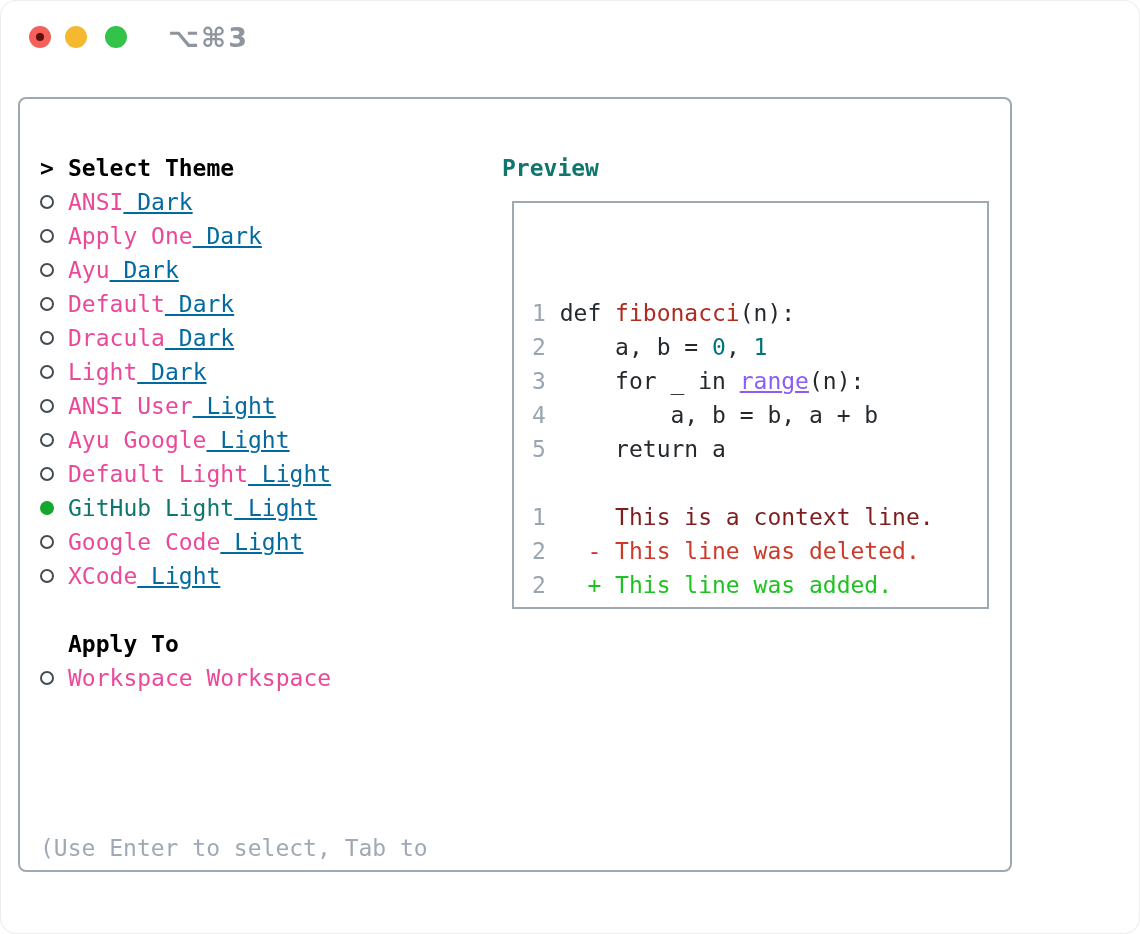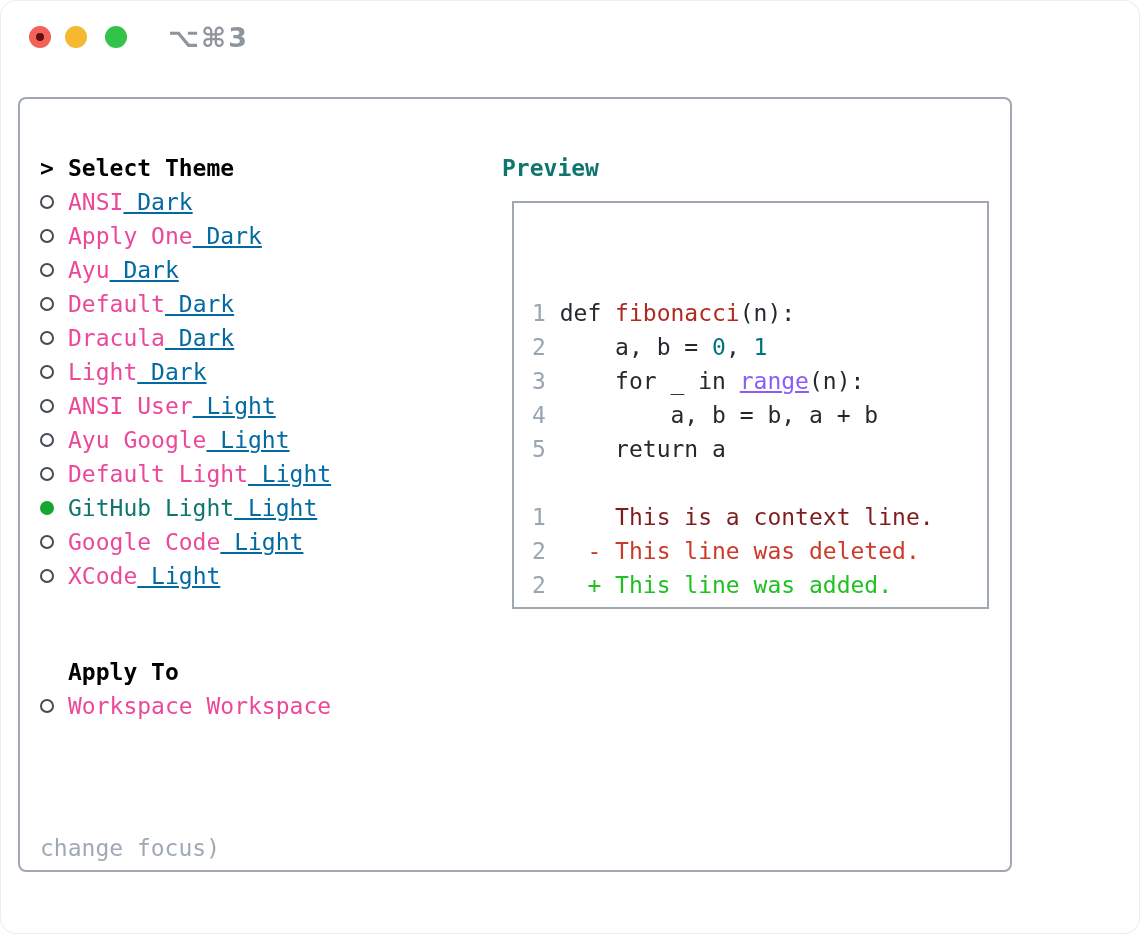--- a/index.html
+++ b/index.html
@@ -75,26 +75,27 @@
         <div class="row"><span class="gutter"><span class="circle"></span></span><span class="nm">Dracula</span><span class="tg"> Dark</span></div>
         <div class="row"><span class="gutter"><span class="circle"></span></span><span class="nm">Light</span><span class="tg"> Dark</span></div>
         <div class="row"><span class="gutter"><span class="circle"></span></span><span class="nm">ANSI User</span><span class="tg"> Light</span></div>
         <div class="row"><span class="gutter"><span class="circle"></span></span><span class="nm">Ayu Google</span><span class="tg"> Light</span></div>
         <div class="row"><span class="gutter"><span class="circle"></span></span><span class="nm">Default Light</span><span class="tg"> Light</span></div>
         <div class="row selected"><span class="gutter"><span class="circle filled"></span></span><span class="nm">GitHub Light</span><span class="tg"> Light</span></div>
         <div class="row"><span class="gutter"><span class="circle"></span></span><span class="nm">Google Code</span><span class="tg"> Light</span></div>
         <div class="row"><span class="gutter"><span class="circle"></span></span><span class="nm">XCode</span><span class="tg"> Light</span></div>
       </div>
 
-    <div class="list" id="apply-list" style="top:556px;">
+    <div class="list" id="apply-list" style="top:528px;">
         <div class="row hdr"><span class="gutter"></span><span class="nm">Apply To</span></div>
         <div class="row"><span class="gutter"><span class="circle"></span></span><span class="nm">Workspace Workspace</span></div>
       </div>
 
     <div class="hint">
+      <div>(Use Enter to select, Tab to</div>
       <div>change focus)</div>
     </div>
 
     <div class="preview-title">Preview</div>
 
     <div class="pbox">
       <div class="code" id="code"><div class="codeline"><span class="tk-lineno">1 </span><span class="tk-code">def </span><span class="tk-function">fibonacci</span><span class="tk-code">(n):</span></div><div class="codeline"><span class="tk-lineno">2 </span><span class="tk-code">    a, b = </span><span class="tk-number">0</span><span class="tk-code">, </span><span class="tk-number">1</span></div><div class="codeline"><span class="tk-lineno">3 </span><span class="tk-code">    for _ in </span><span class="tk-builtin">range</span><span class="tk-code">(n):</span></div><div class="codeline"><span class="tk-lineno">4 </span><span class="tk-code">        a, b = b, a + b</span></div><div class="codeline"><span class="tk-lineno">5 </span><span class="tk-code">    return a</span></div><div class="codeline"></div><div class="codeline"><span class="tk-lineno">1 </span><span class="tk-context">    This is a context line.</span></div><div class="codeline"><span class="tk-lineno">2 </span><span class="tk-deleted">  - This line was deleted.</span></div><div class="codeline"><span class="tk-lineno">2 </span><span class="tk-added">  + This line was added.</span></div></div>
     </div>
 
   </div>

